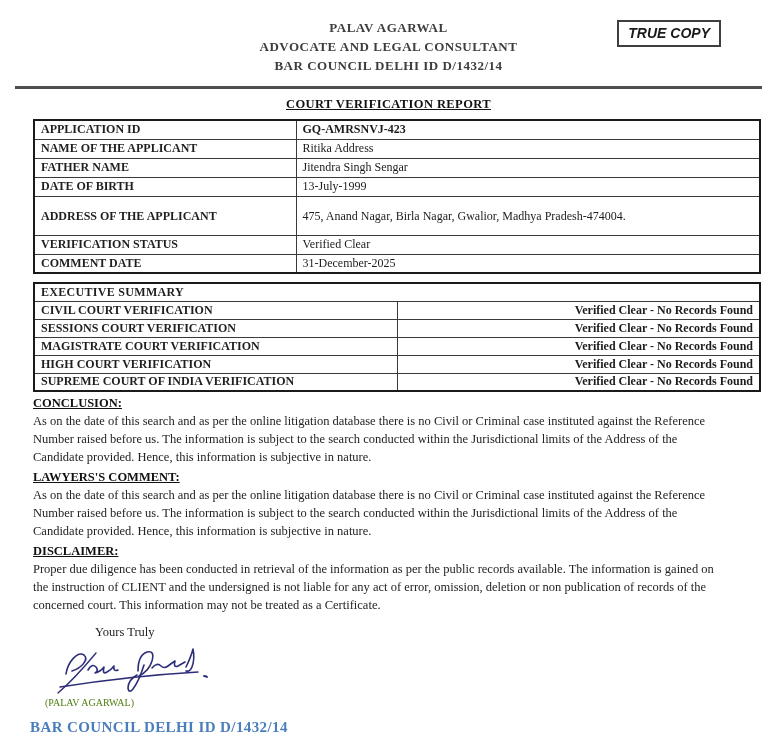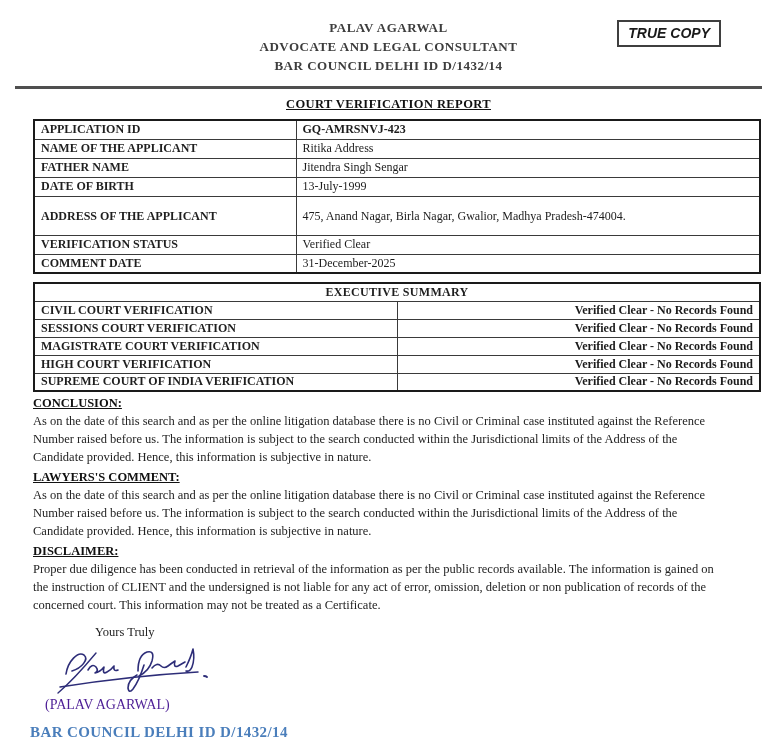--- a/index.html
+++ b/index.html
@@ -63,21 +63,21 @@
     white-space: nowrap;
   }
   td.label-cell { width: 262px; font-weight: bold; }
   td.value-cell { color: #1c1c1c; }
   tr.addr-row td { height: 39px; vertical-align: top; padding-top: 12px; }
   td.value-bold { font-weight: bold; }
 
   table.summary-table { margin-top: 8px; }
   table.summary-table td { height: 18px; }
   td.summary-header-cell {
-    text-align: center;
+    text-align: left;
     font-weight: bold;
     letter-spacing: 0.3px;
   }
   table.summary-table td.value-cell { text-align: right; font-weight: bold; }
 
   
   .section { margin: 0 32px 0 33px; }
   .section-heading {
     font-weight: bold;
     font-size: 12.5px;
@@ -94,21 +94,21 @@
   }
   .section .para { margin-top: 2px; }
 
   
   .salutation {
     margin: 11px 0 0 95px;
     font-size: 12.5px;
     color: #232323;
   }
   .signature-wrap { margin: 3px 0 0 52px; height: 52px; }
-  .signatory-name { margin: 2px 0 11px 45px; font-size: 14px; color: #4c1d95; }
+  .signatory-name { margin: 2px 0 11px 45px; font-size: 10px; color: #4d7c0f; }
   .bar-council-footer {
     margin: 2px 0 0 30px;
     font-size: 15px;
     font-weight: bold;
     letter-spacing: 0.4px;
   }
 </style>
 </head>
 <body>
 

